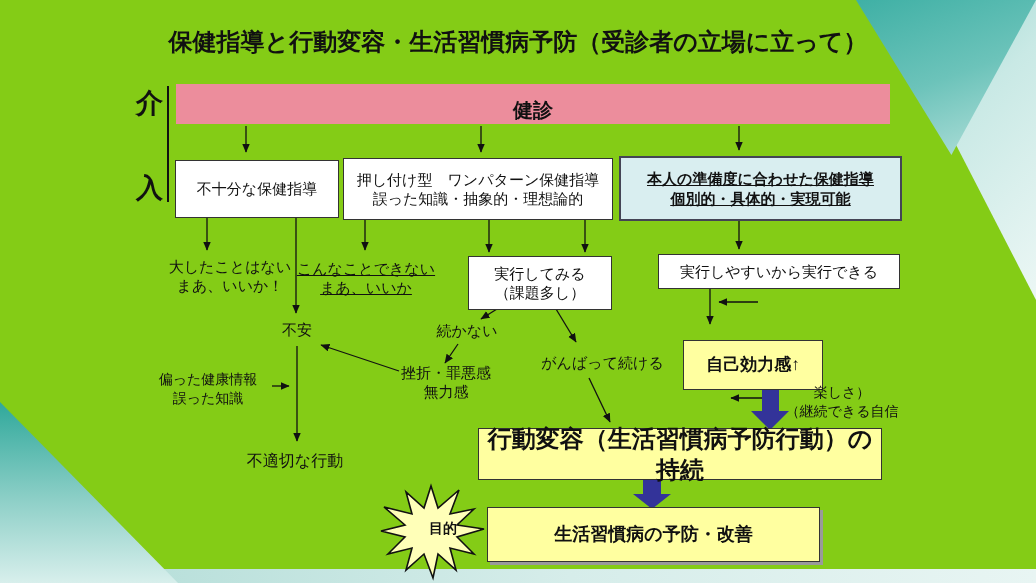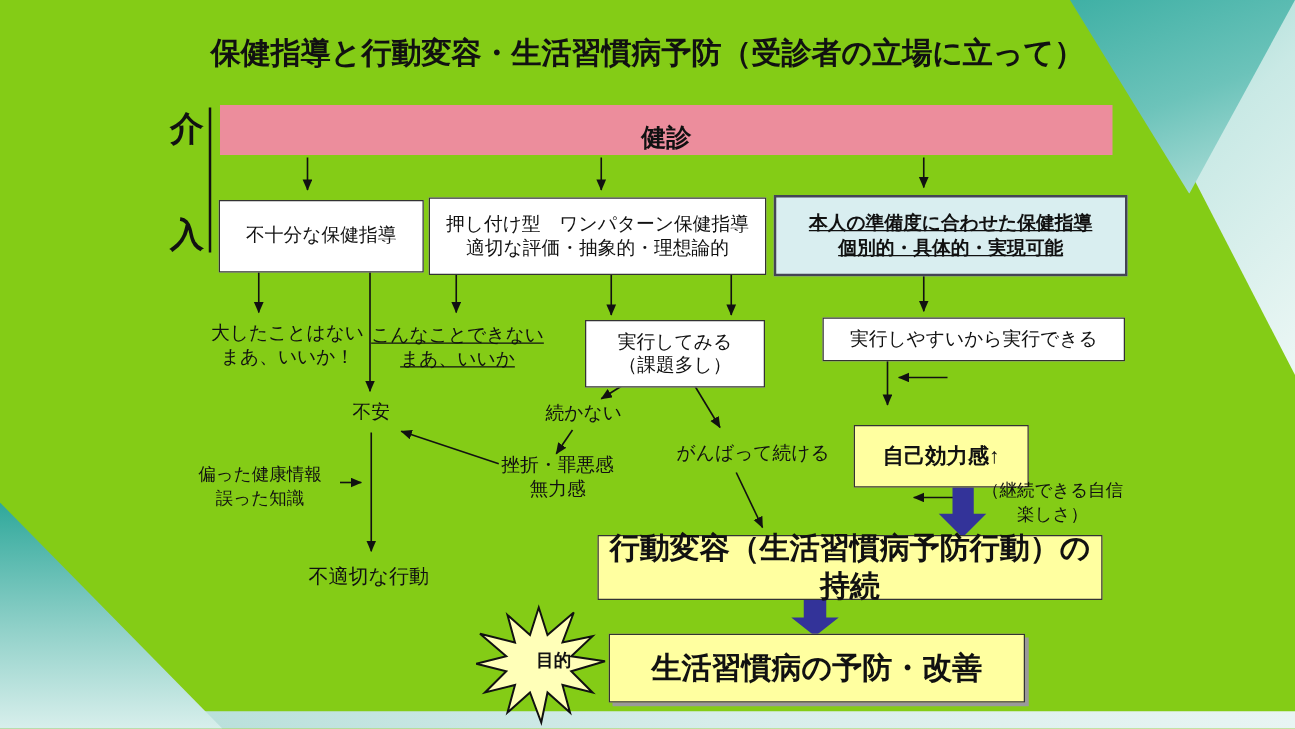--- a/index.html
+++ b/index.html
@@ -10,21 +10,21 @@
   }
   .abs{position:absolute;}
   .ctr{text-align:center;}
   .t{font-size:15px; line-height:1.28;}
   .box{
     position:absolute; background:#fff; border:1px solid #333;
     display:flex; flex-direction:column; justify-content:center;
     text-align:center; font-size:15px; line-height:1.3; z-index:3;
   }
   .yellow{background:#FFFFA0; font-weight:bold;}
-  .cyanbox{background:#D9EEF0; border:2px solid #445; font-weight:bold;}
+  .cyanbox{background:#D9EEF0; border:2px solid #445; font-weight:bold;text-decoration:underline;}
   .cyanbox .u{text-decoration:underline;}
   .title{font-weight:bold; font-size:24px; letter-spacing:0px;}
   .axis-char{font-weight:bold; font-size:27px; line-height:1;}
   .axis-line{background:#111; width:2px;}
   .pinkbar{
     position:absolute; background:#EC8D9C; display:flex; align-items:flex-end;
     justify-content:center; font-weight:bold; font-size:20px; z-index:3;
   }
   .lbl{position:absolute; text-align:center; z-index:3;}
   svg.overlay{position:absolute; left:0; top:0; z-index:2;}
@@ -95,21 +95,21 @@
   <div class="pinkbar" style="left:176px; top:84px; width:714px; height:40px;">
     <span>健診</span>
   </div>
 
   <div class="box" style="left:175px; top:160px; width:162px; height:56px;">
     <div>不十分な保健指導</div>
   </div>
 
   <div class="box" style="left:343px; top:158px; width:268px; height:60px;">
     <div>押し付け型　ワンパターン保健指導</div>
-    <div>適切な評価・抽象的・理想論的</div>
+    <div>誤った知識・抽象的・理想論的</div>
   </div>
 
   <div class="box cyanbox" style="left:619px; top:156px; width:279px; height:61px;">
     <div class="u">本人の準備度に合わせた保健指導</div>
     <div class="u">個別的・具体的・実現可能</div>
   </div>
 
   <div class="lbl t" style="left:152px; top:257px; width:156px;">
     <div>大したことはない</div>
     <div>まあ、いいか！</div>
@@ -144,29 +144,29 @@
     <div>偏った健康情報</div>
     <div>誤った知識</div>
   </div>
 
   <div class="lbl t" style="left:392px; top:363px; width:108px;">
     <div>挫折・罪悪感</div>
     <div>無力感</div>
   </div>
 
   <div class="lbl" style="left:778px; top:383px; width:128px; font-size:14px; line-height:1.35;">
+    <div>楽しさ）</div>
     <div>（継続できる自信</div>
-    <div>楽しさ）</div>
   </div>
 
   <div class="lbl" style="left:240px; top:451px; width:110px; font-size:16px;">不適切な行動</div>
 
   <div class="box yellow" style="left:478px; top:428px; width:402px; height:50px; font-size:24px;">
     <div>行動変容（生活習慣病予防行動）の持続</div>
   </div>
 
-  <div class="box yellow" style="left:487px; top:507px; width:331px; height:53px; font-size:24px; box-shadow:3px 3px 0 #9a9a9a;">
+  <div class="box yellow" style="left:487px; top:507px; width:331px; height:53px; font-size:18px; box-shadow:3px 3px 0 #9a9a9a;">
     <div>生活習慣病の予防・改善</div>
   </div>
 
   <div class="lbl" style="left:414px; top:520px; width:58px; font-size:14px; font-weight:bold;">目的</div>
 
 </div>
 
 </body></html>

